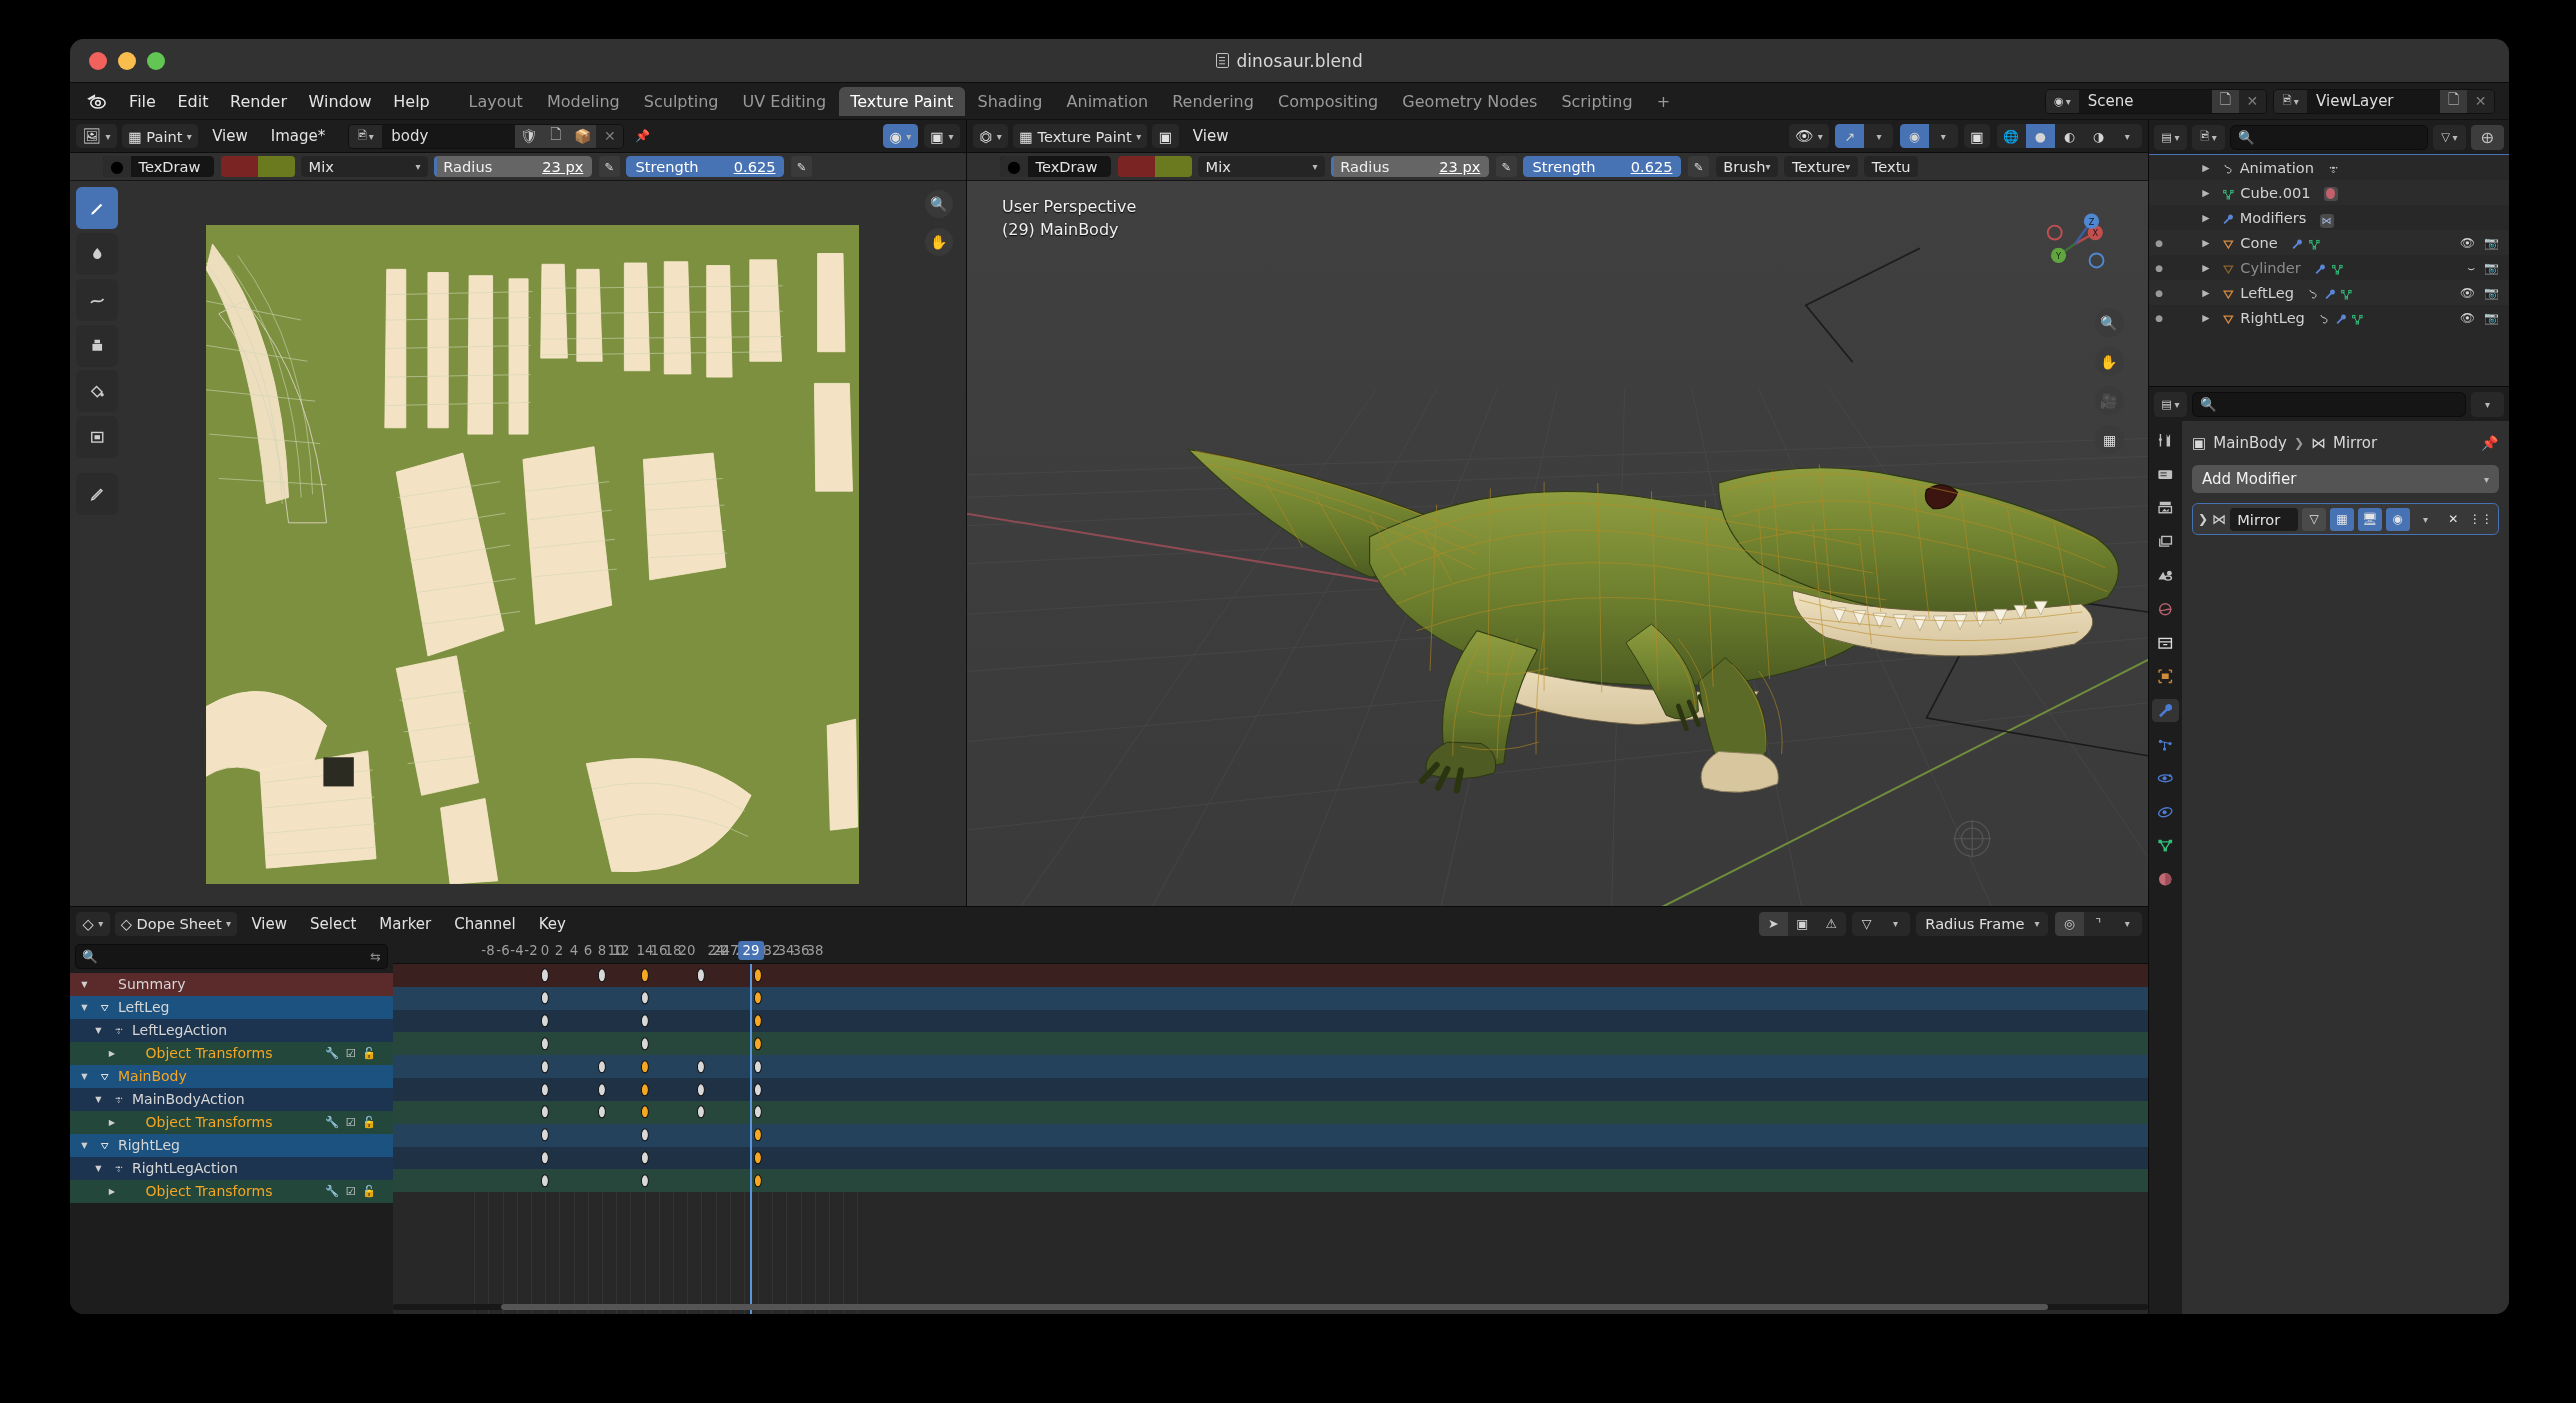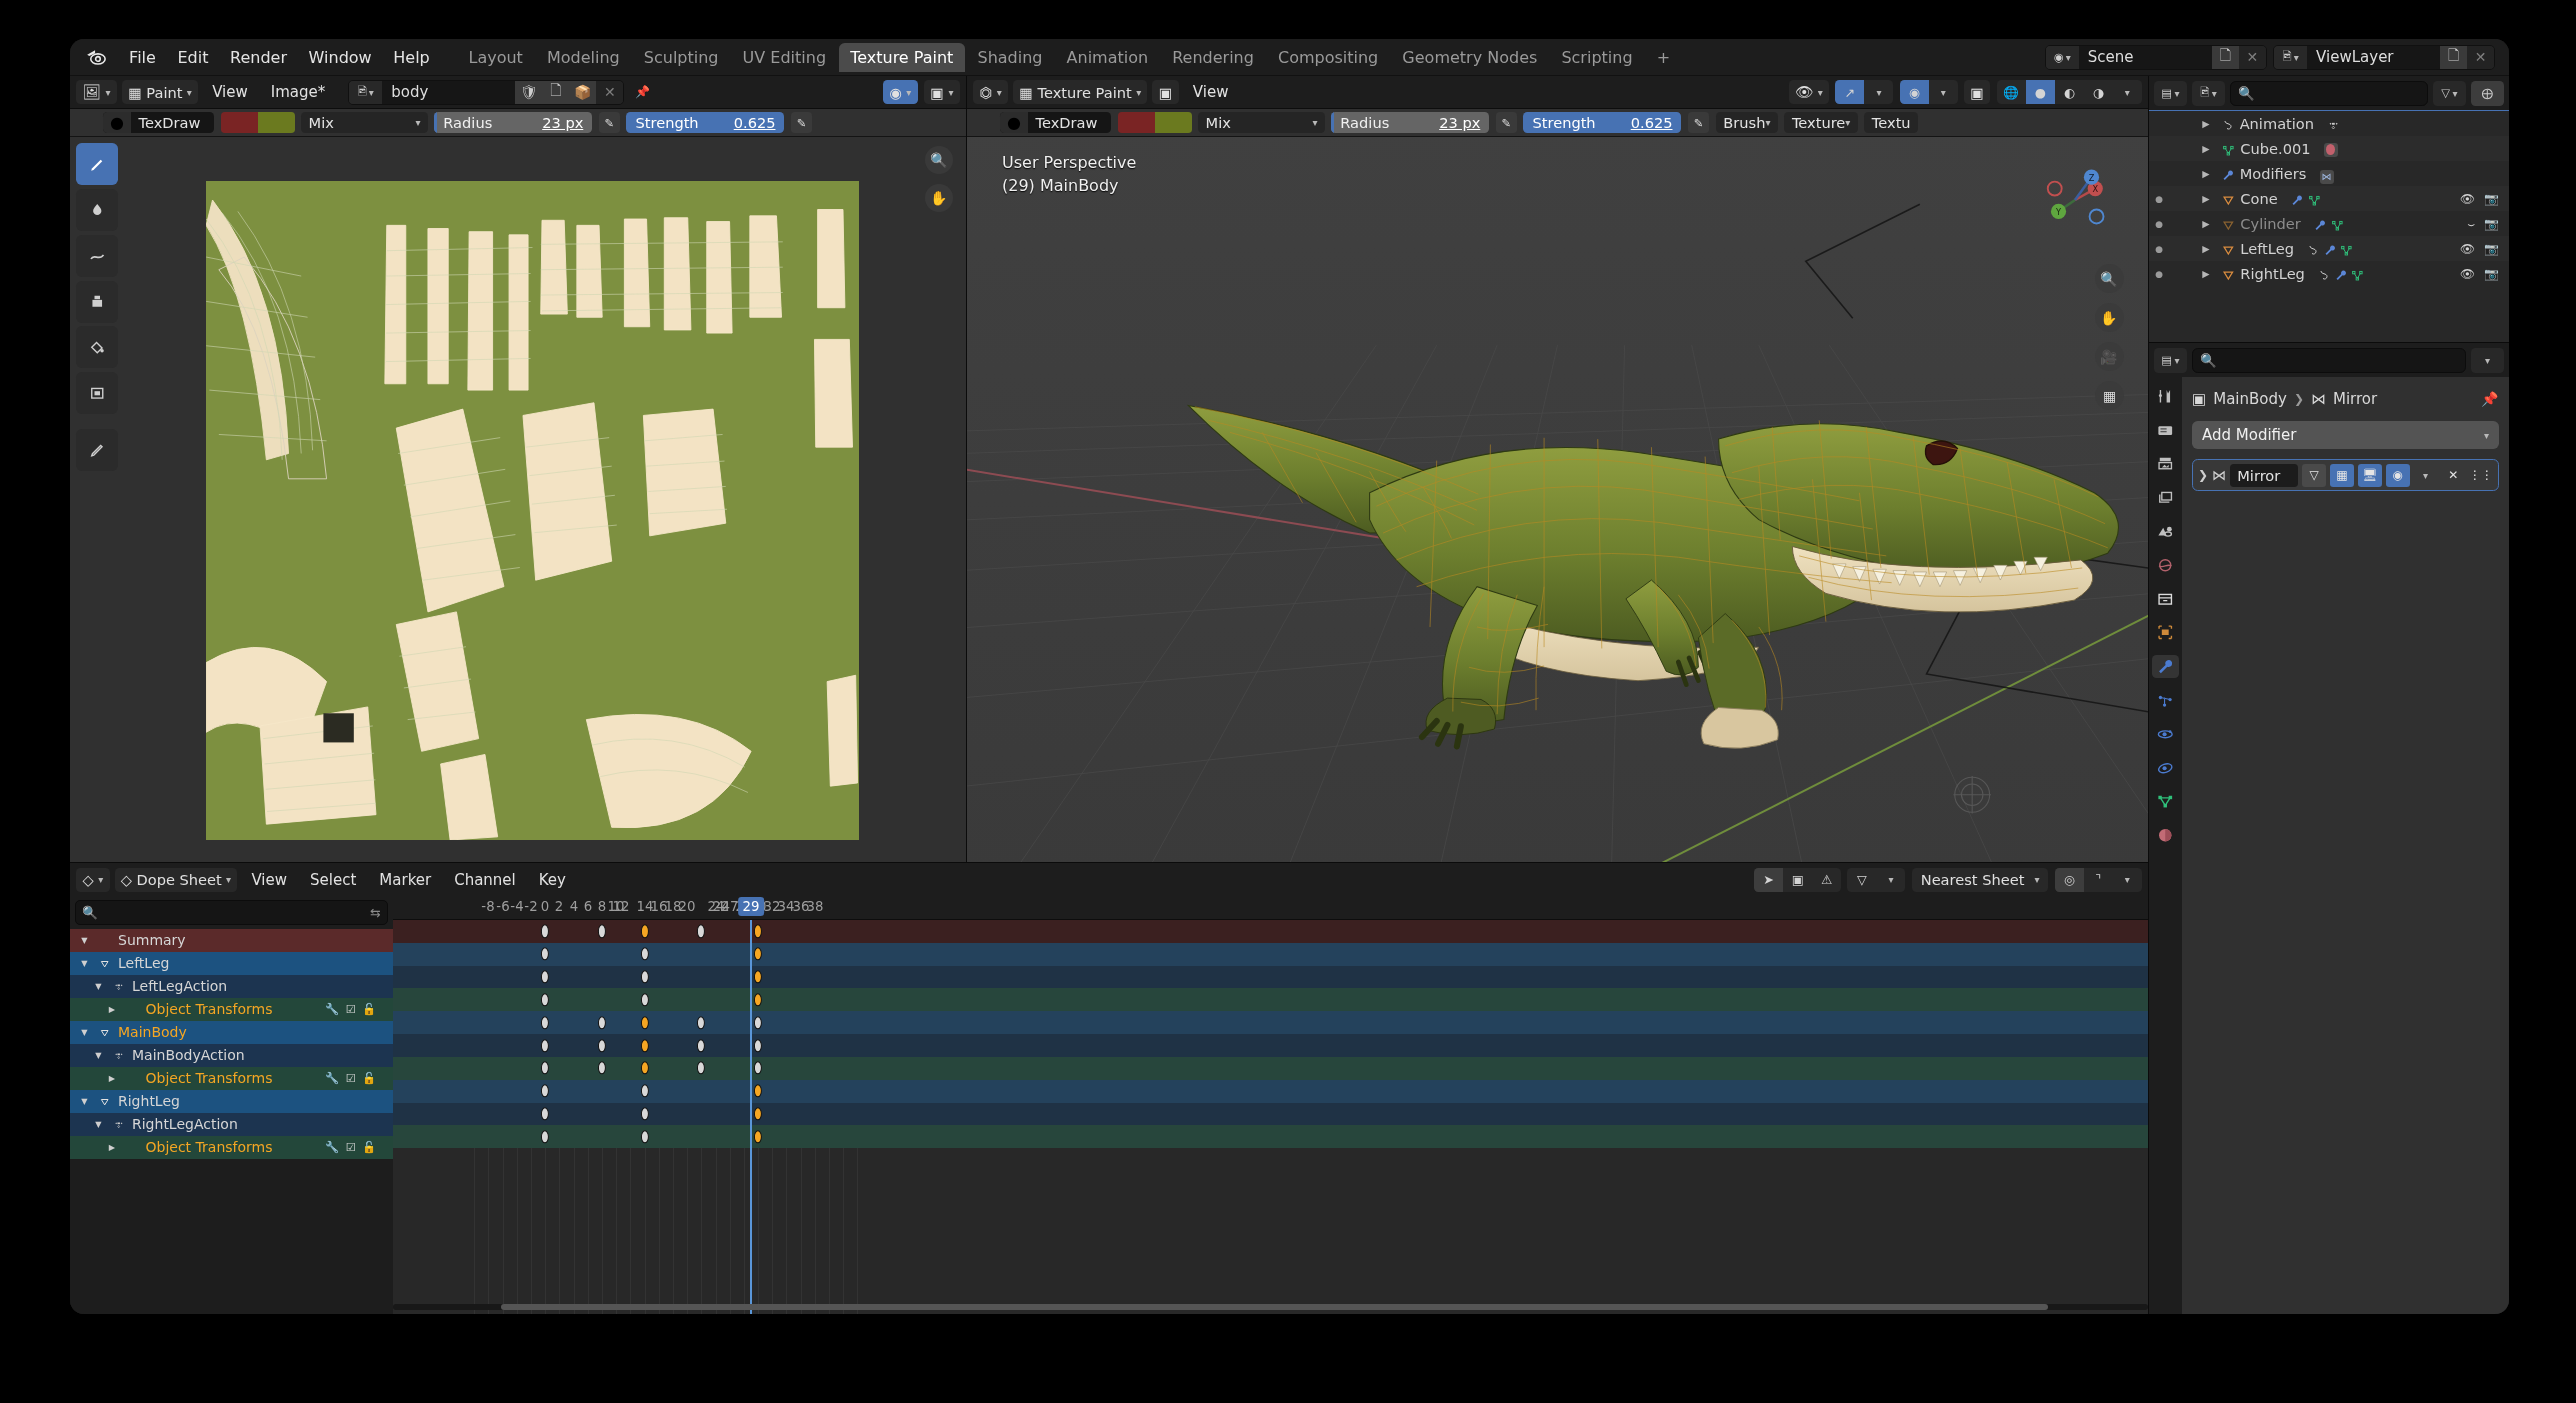--- a/index.html
+++ b/index.html
@@ -204,20 +204,31 @@
   .mouse-ico.l:before{content:"";position:absolute;left:0.6px;top:0.6px;width:3.8px;height:6.3px;background:#bdbdbd;border-radius:2.5px 0 0 0;}
   .mouse-ico.m:before{content:"";position:absolute;left:3.2px;top:0.6px;width:3.2px;height:6.3px;background:#bdbdbd;}
   .mouse-ico.r:before{content:"";position:absolute;right:0.6px;top:0.6px;width:3.8px;height:6.3px;background:#bdbdbd;border-radius:0 2.5px 0 0;}
   .version{margin-left:auto;color:#9a9a9a;font-size:13.3px;}
 </style>
 </head>
 <body>
 
 <div class="win">
 
+  <div class="titlebar">
+    <div class="traffic">
+      <span class="dot r"></span>
+      <span class="dot y"></span>
+      <span class="dot g"></span>
+    </div>
+    <div class="title-text">
+      <span class="blend-doc-ico"></span>
+      <span>dinosaur.blend</span>
+    </div>
+  </div>
 
   <div class="topbar">
     <svg class="blender-logo" viewBox="0 0 32 32">
       <path d="M8 18c0-4 4.5-7 10-7s10 3 10 7-4.5 7-10 7-10-3-10-7z" fill="none" stroke="#e8e8e8" stroke-width="2.2"></path>
       <circle cx="18" cy="18" r="3.2" fill="none" stroke="#e8e8e8" stroke-width="2.2"></circle>
       <path d="M3 12 L14 6 L14 10 L6 14 Z" fill="#e8e8e8"></path>
     </svg>
     <div id="menu-items" style="display:flex;">
         <div class="menu-item">File</div>
         <div class="menu-item">Edit</div>
@@ -620,21 +631,21 @@
               <div class="b">▣</div>
               <div class="b">⚠</div>
             </div>
             <div class="grp">
               <div class="b">▽</div>
               <div class="b">
                   <span class="chev">▾</span>
                 </div>
             </div>
             <div class="dd">
-              <span>Nearest Sheet</span>
+              <span>Radius Frame</span>
                 <span class="chev">▾</span>
             </div>
             <div class="grp">
               <div class="b sel">◎</div>
               <div class="b">⌝</div>
               <div class="b">
                   <span class="chev">▾</span>
                 </div>
             </div>
           </div>

